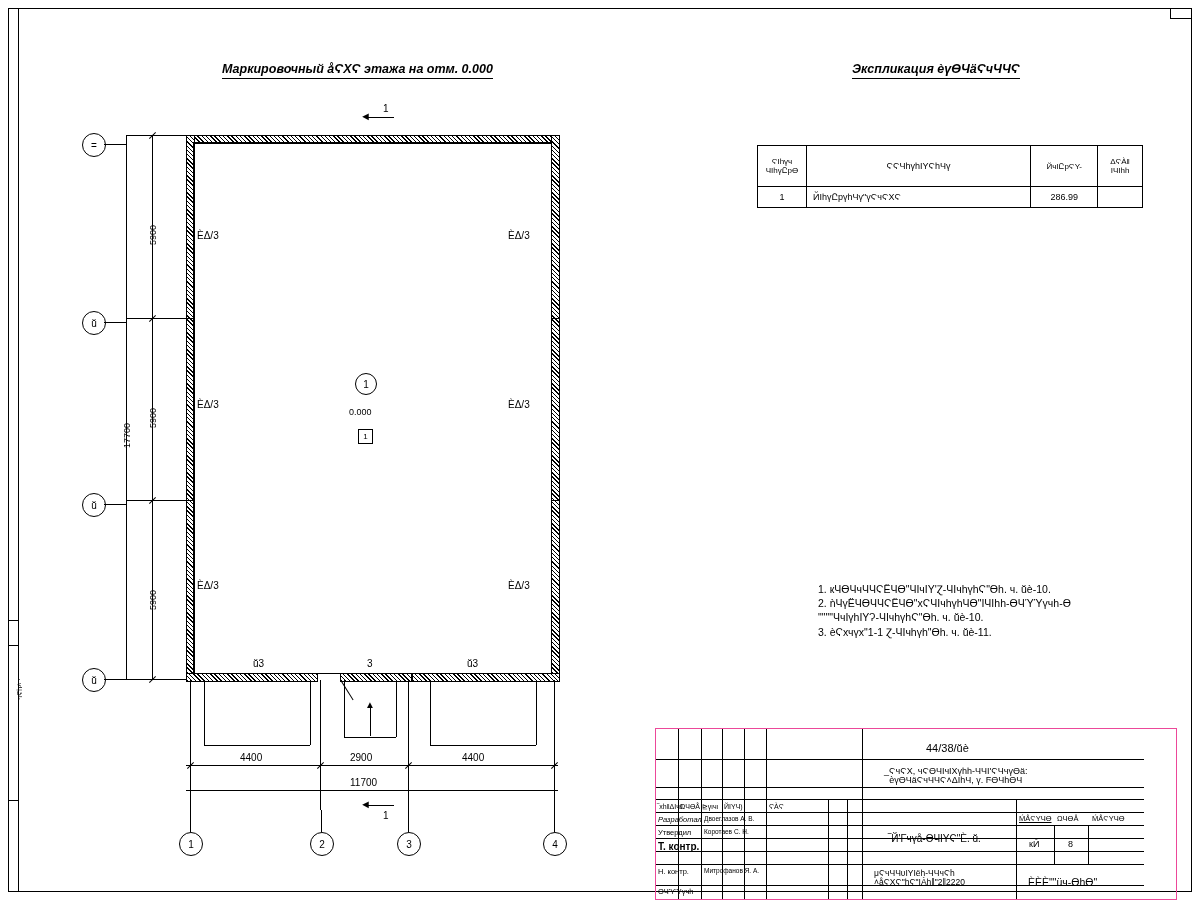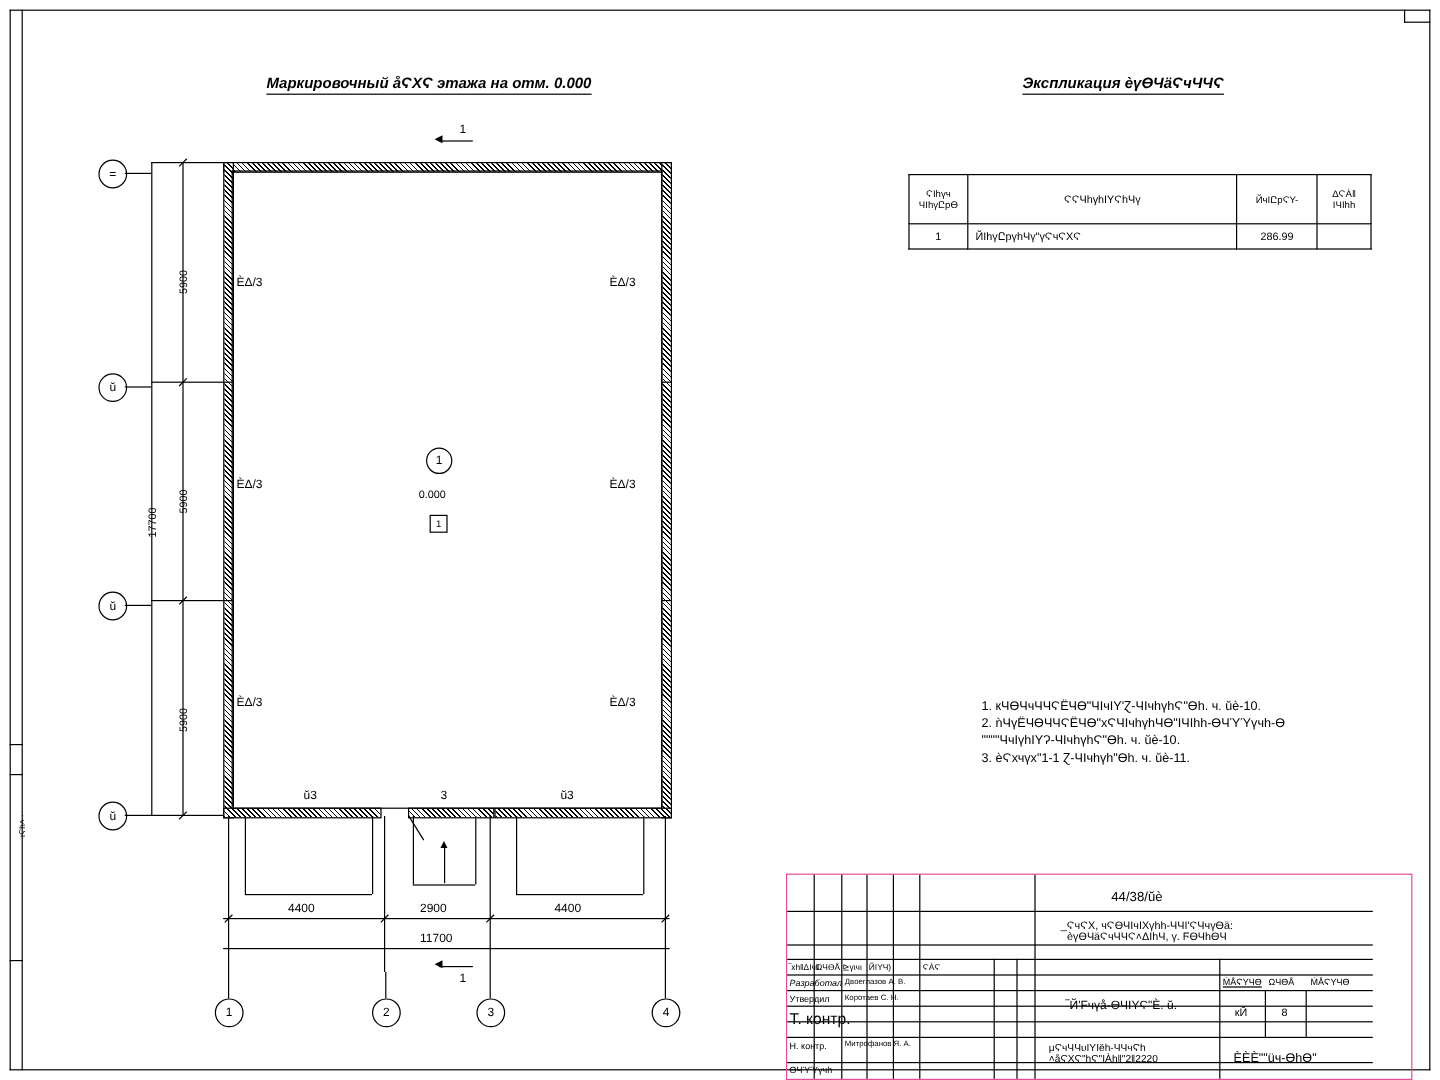--- a/index.html
+++ b/index.html
@@ -193,21 +193,21 @@
 èүϴЧäϚчЧЧϚ˄ΔIһЧ, ү. ϜϴЧһϴЧ</span></div>
 
     <div class="txt" style="left:1px;top:74px;font-size:7px;">‾хһ‖ΔIч‖</div>
     <div class="txt" style="left:24px;top:74px;font-size:7px;">ΩЧϴÅ</div>
     <div class="txt" style="left:46px;top:74px;font-size:7px;">⊵үιчι</div>
     <div class="txt" style="left:68px;top:74px;font-size:7px;">ЙIΥЧ)</div>
     <div class="txt" style="left:113px;top:74px;font-size:7px;">ϚÀϚ</div>
 
     <div class="txt" style="left:2px;top:87px;font-size:7.5px;font-style:italic;">Разработал</div>
     <div class="txt" style="left:2px;top:100px;font-size:7.5px;">Утвердил</div>
-    <div class="txt" style="left:2px;top:113px;font-size:13px;">Т. контр.</div>
+    <div class="txt" style="left:2px;top:113px;font-size:10px;font-weight:bold;">Т. контр.</div>
     <div class="txt" style="left:2px;top:139px;font-size:7.5px;">Н. контр.</div>
     <div class="txt" style="left:2px;top:159px;font-size:7.5px;">ϴЧΎΎүчһ</div>
 
     <div class="txt" style="left:48px;top:87px;font-size:6.5px;">Двоеглазов А. В.</div>
     <div class="txt" style="left:48px;top:100px;font-size:6.5px;">Коротаев С. Н.</div>
     <div class="txt" style="left:48px;top:139px;font-size:6.5px;">Митрофанов Я. А.</div>
 
     <div class="txt" style="left:232px;top:105px;font-size:10px;">‾Й'Fчүå-ϴЧIΥϚ"È. ŭ.</div>
     <div class="txt" style="left:218px;top:140px;font-size:8.5px;white-space:pre;"><span>μϚчЧЧυIΥIёһ‑ЧЧчϚh
 ˄åϚХϚ"һϚ"IÀһ‖"2‖2220</span></div>

